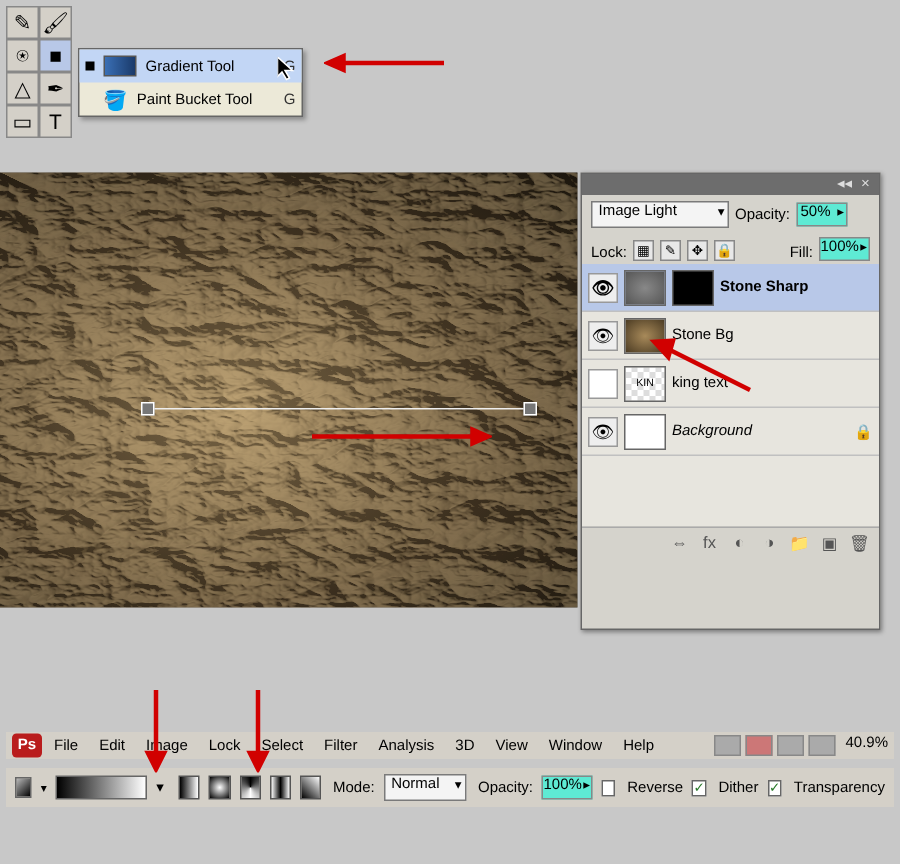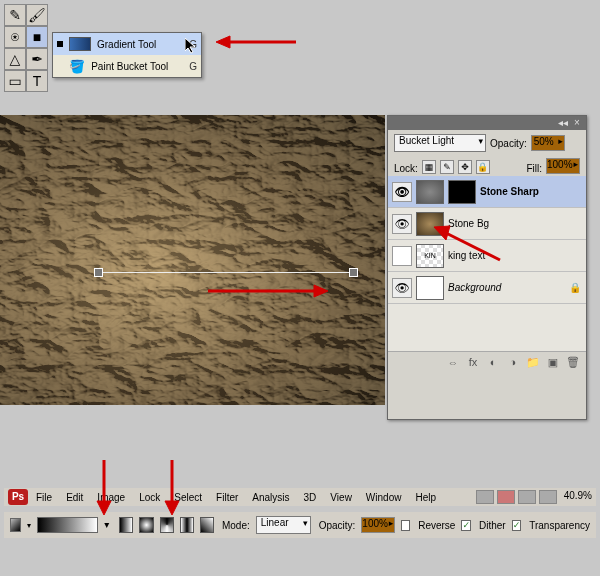--- a/index.html
+++ b/index.html
@@ -26,21 +26,21 @@
 .handle { width: 9px; height: 9px; border: 1px solid #fff; background: #777; position: absolute; top: 153px; }
 
 
 .layers { right: 13px; top: 115px; width: 200px; height: 305px; background: #d5d3cc; border: 1px solid #666; box-shadow: 1px 1px 3px rgba(0,0,0,.4); }
 .layers-tabbar { background: #6d6d6d; height: 14px; display: flex; justify-content: flex-end; padding: 2px 4px; gap: 4px; }
 .tabbar-icon { width: 10px; height: 10px; color: #ddd; text-align: center; line-height: 10px; cursor: pointer; }
 .layers-header { background: #d5d3cc; padding: 2px 6px; font-size: 10px; font-weight: bold; border-bottom: 1px solid #aaa; letter-spacing: .5px; }
 .layers-opts { padding: 4px 6px; display: flex; align-items: center; gap: 4px; }
 .select { border: 1px solid #7a7a7a; height: 18px; padding: 0 14px 0 4px; background: #f4f4f4; position: relative; }
 .select::after { content: "▾"; position: absolute; right: 2px; top: 1px; font-size: 9px; }
-.num-input { width: 34px; height: 16px; border: 1px solid #888; text-align: right; padding-right: 10px; background: #a16207; position: relative; }
+.num-input { width: 34px; height: 16px; border: 1px solid #888; text-align: right; padding-right: 10px; background: #5eead4; position: relative; }
 .num-input::after { content: "▸"; position: absolute; right: 1px; top: 0; font-size: 9px; }
 .lock-row { padding: 2px 6px; display: flex; align-items: flex-end; gap: 4px; font-size: 10px; }
 .lock-icon { width: 14px; height: 14px; border: 1px solid #888; background: #e8e8e8; text-align: center; line-height: 12px; font-size: 9px; }
 .layer-list { background: #e7e5de; height: 175px; overflow: auto; }
 .layer-row { display: flex; align-items: center; height: 32px; border-bottom: 1px solid #c0c0c0; padding: 0 4px; gap: 4px; }
 .layer-row.sel { background: #b8c8e8; font-weight: bold; }
 .eye { width: 20px; height: 20px; border: 1px solid #999; background: #eee; text-align: center; line-height: 18px; font-size: 12px; }
 .thumb { width: 28px; height: 24px; border: 1px solid #666; }
 .mask { width: 28px; height: 24px; border: 1px solid #666; background: #000; }
 .layers-footer { background: #d5d3cc; height: 22px; border-top: 1px solid #aaa; display: flex; justify-content: flex-end; align-items: center; gap: 6px; padding: 0 6px; }
@@ -122,21 +122,21 @@
       <polygon points="120,10 106,4 106,16"></polygon>
   </svg>
 </div>
 
 <div class="layers abs">
   <div class="layers-tabbar">
     <span class="tabbar-icon">◂◂</span>
     <span class="tabbar-icon">×</span>
   </div>
   <div class="layers-opts">
-    <div class="select" style="width:92px">Bucket Light</div>
+    <div class="select" style="width:92px">Image Light</div>
     <span>Opacity:</span>
     <div class="num-input">50%</div>
   </div>
   <div class="lock-row">
     <span>Lock:</span>
     <span class="lock-icon">▦</span>
     <span class="lock-icon">✎</span>
     <span class="lock-icon">✥</span>
     <span class="lock-icon">🔒</span>
     <span style="margin-left:auto">Fill:</span>
@@ -210,21 +210,21 @@
   <span class="grad-swatch"></span>
     <span style="font-size:8px">▾</span>
   <div class="grad-preview"></div>
   <span style="width:12px"></span>
   <span class="grad-type g1"></span>
   <span class="grad-type g2"></span>
   <span class="grad-type g3"></span>
   <span class="grad-type g4"></span>
   <span class="grad-type g5"></span>
   <span class="optlabel">Mode:</span>
-  <div class="select" style="width:66px">Linear</div>
+  <div class="select" style="width:66px">Normal</div>
   <span class="optlabel">Opacity:</span>
   <div class="num-input">100%</div>
   <span class="cb"></span>
     <span class="optlabel">Reverse</span>
   <span class="cb">✓</span>
     <span class="optlabel">Dither</span>
   <span class="cb">✓</span>
     <span class="optlabel">Transparency</span>
 </div>
 

